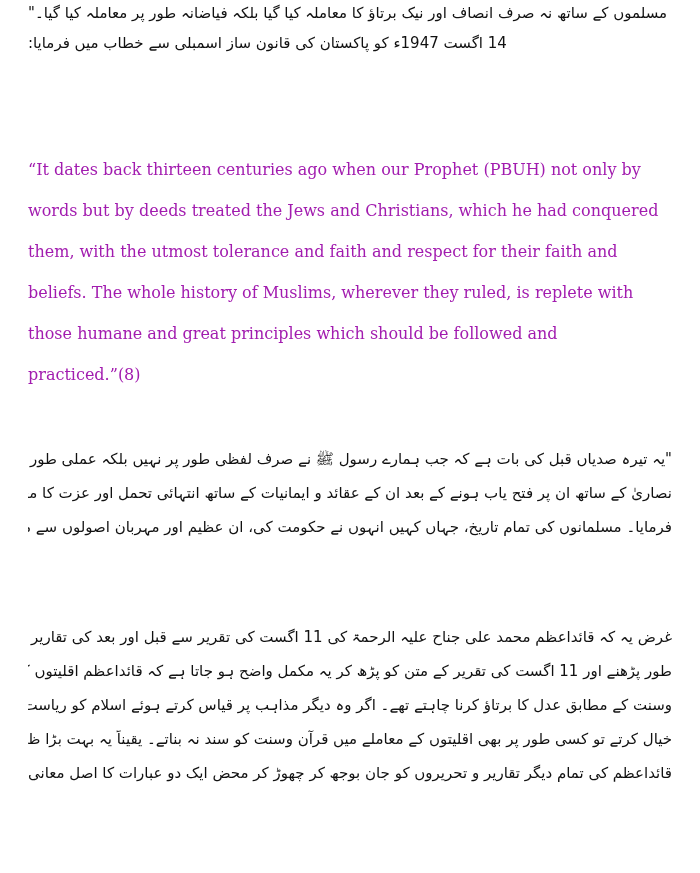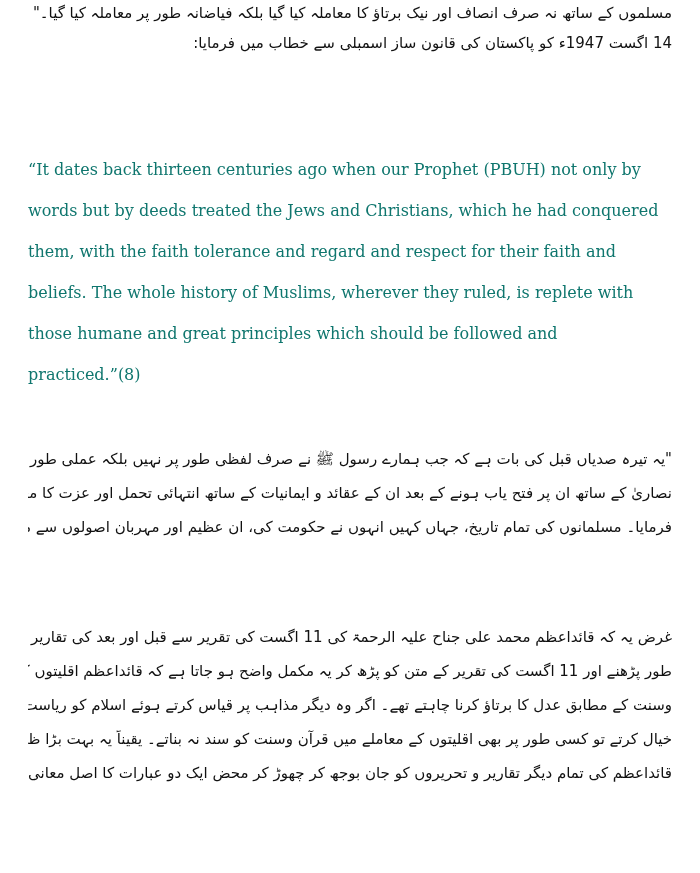--- a/index.html
+++ b/index.html
@@ -1,41 +1,41 @@
 <!DOCTYPE html>
 <html><head>
   <meta charset="utf-8">
   <style>
     html, body { margin: 0; padding: 0; background: #ffffff; }
     body { width: 700px; height: 873px; overflow: hidden; position: relative; color: #111; }
     .page { position: absolute; left: 0; top: 0; width: 700px; height: 873px; }
     .urdu {
-      direction: rtl; text-align: right;
+      direction: rtl; text-align: left;
       font-family: "DejaVu Sans", sans-serif;
       font-size: 15px; color: #111;
       position: absolute; right: 28px; width: 644px;
       white-space: nowrap; overflow: hidden;
     }
     .en {
       font-family: "DejaVu Serif", serif;
-      font-size: 16px; color: #0f766e;
+      font-size: 16px; color: #a21caf;
       position: absolute; left: 28px; width: 650px;
       white-space: nowrap; overflow: hidden;
     }
   </style>
 </head>
 <body>
 
 <div class="page">
   <div class="urdu" style="top:4px">مسلموں کے ساتھ نہ صرف انصاف اور نیک برتاؤ کا معاملہ کیا گیا بلکہ فیاضانہ طور پر معاملہ کیا گیا۔"</div>
   <div class="urdu" style="top:34px">14 اگست 1947ء کو پاکستان کی قانون ساز اسمبلی سے خطاب میں فرمایا:</div>
 
   <div class="en" style="top:160px">“It dates back thirteen centuries ago when our Prophet (PBUH) not only by</div>
   <div class="en" style="top:201px">words but by deeds treated the Jews and Christians, which he had conquered</div>
-  <div class="en" style="top:242px">them, with the faith tolerance and regard and respect for their faith and</div>
+  <div class="en" style="top:242px">them, with the utmost tolerance and faith and respect for their faith and</div>
   <div class="en" style="top:324px">those humane and great principles which should be followed and</div>
   <div class="en" style="top:283px">beliefs. The whole history of Muslims, wherever they ruled, is replete with</div>
   <div class="en" style="top:365px">practiced.”(8)</div>
 
   <div class="urdu" style="top:450px">"یہ تیرہ صدیاں قبل کی بات ہے کہ جب ہمارے رسول ﷺ نے صرف لفظی طور پر نہیں بلکہ عملی طور پر یہود و</div>
   <div class="urdu" style="top:484px">نصاریٰ کے ساتھ ان پر فتح یاب ہونے کے بعد ان کے عقائد و ایمانیات کے ساتھ انتہائی تحمل اور عزت کا معاملہ</div>
   <div class="urdu" style="top:518px">فرمایا۔ مسلمانوں کی تمام تاریخ، جہاں کہیں انہوں نے حکومت کی، ان عظیم اور مہربان اصولوں سے مالامال ہے</div>
 
   <div class="urdu" style="top:628px">غرض یہ کہ قائداعظم محمد علی جناح علیہ الرحمۃ کی 11 اگست کی تقریر سے قبل اور بعد کی تقاریر و بیانات کو مجموعی</div>
   <div class="urdu" style="top:662px">طور پڑھنے اور 11 اگست کی تقریر کے متن کو پڑھ کر یہ مکمل واضح ہو جاتا ہے کہ قائداعظم اقلیتوں کے ساتھ قرآن</div>

